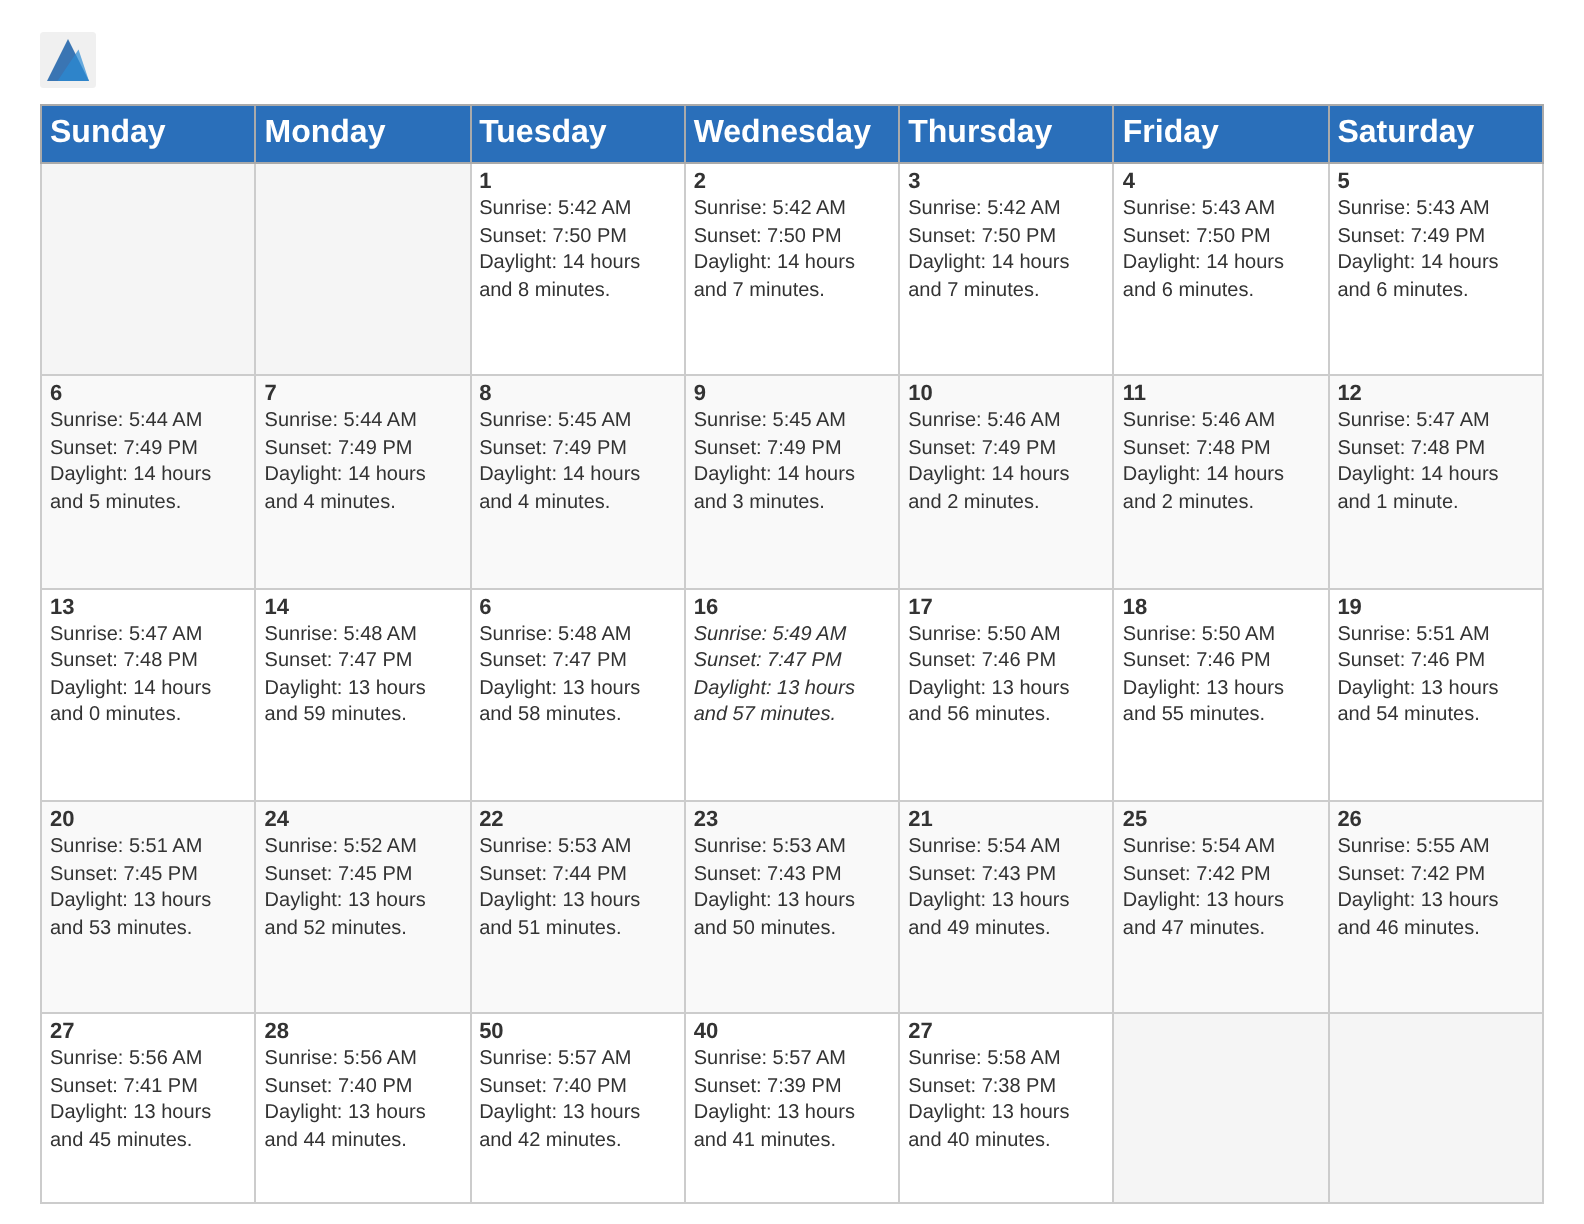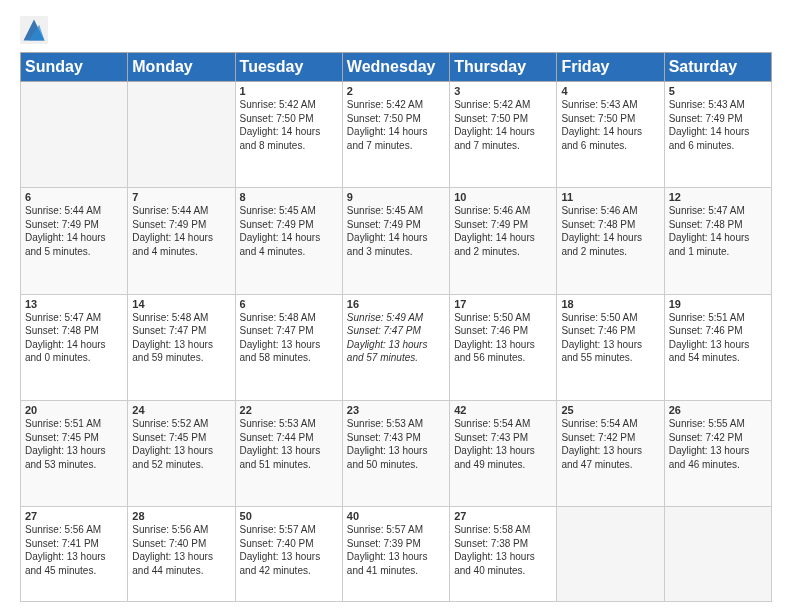--- a/index.html
+++ b/index.html
@@ -277,21 +277,21 @@
 Sunset: 7:44 PM
 Daylight: 13 hours and 51 minutes.</div>
           </td>
           <td>
             <span class="day-num">23</span>
             <div class="day-info" style="white-space: pre-line;">Sunrise: 5:53 AM
 Sunset: 7:43 PM
 Daylight: 13 hours and 50 minutes.</div>
           </td>
           <td>
-            <span class="day-num">42</span>
+            <span class="day-num">21</span>
             <div class="day-info" style="white-space: pre-line;">Sunrise: 5:54 AM
 Sunset: 7:43 PM
 Daylight: 13 hours and 49 minutes.</div>
           </td>
           <td>
             <span class="day-num">25</span>
             <div class="day-info" style="white-space: pre-line;">Sunrise: 5:54 AM
 Sunset: 7:42 PM
 Daylight: 13 hours and 47 minutes.</div>
           </td>

